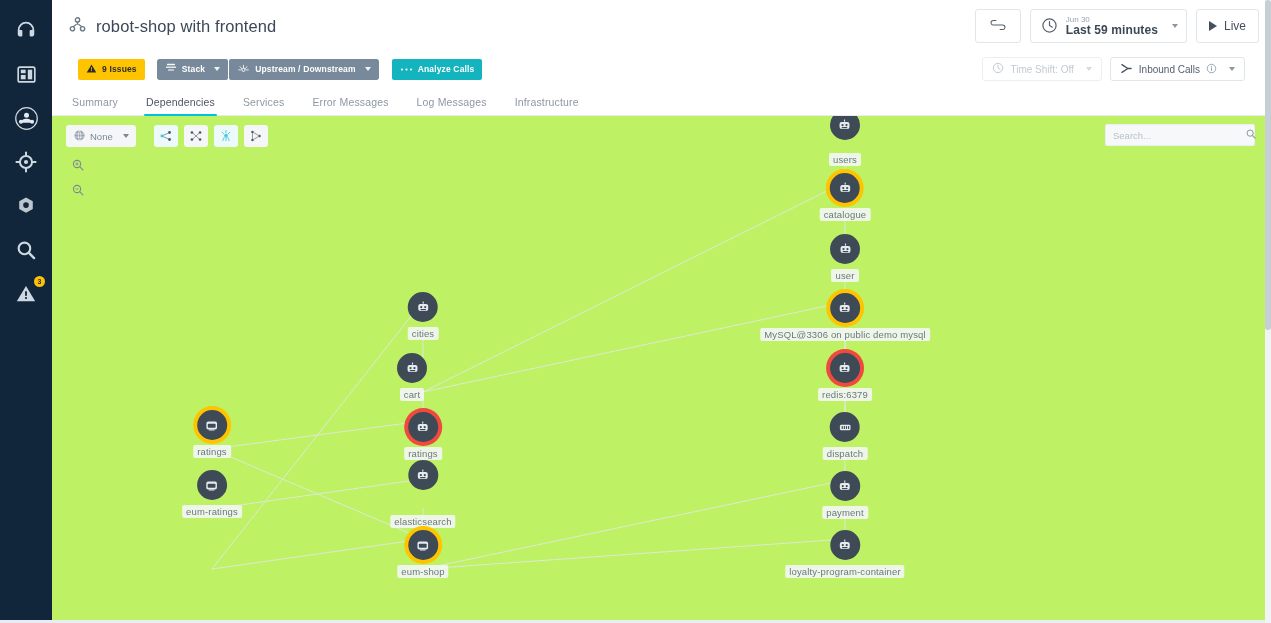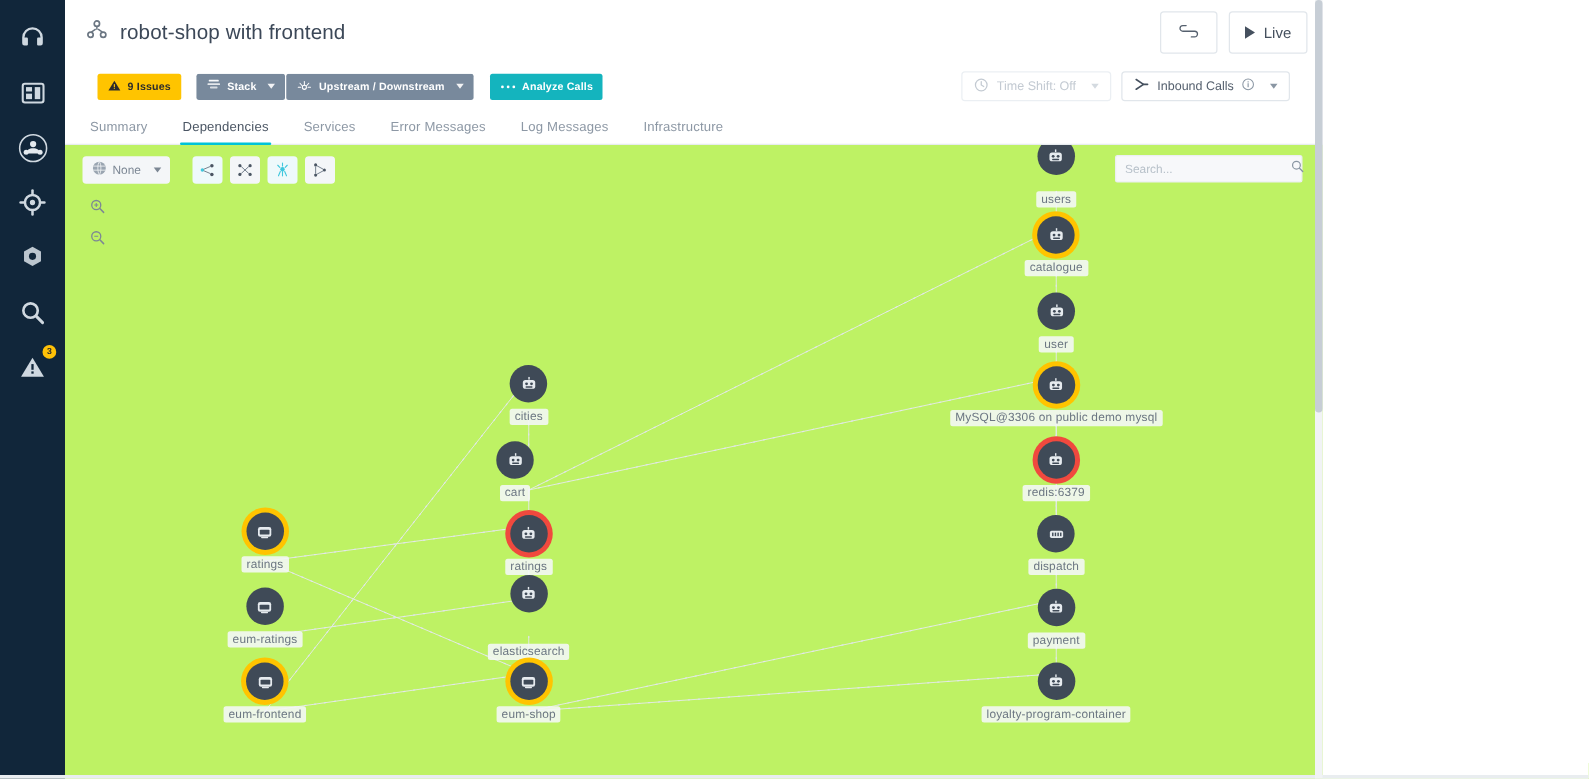--- a/index.html
+++ b/index.html
@@ -3,21 +3,21 @@
 <meta charset="utf-8">
 <style>
   * { box-sizing: border-box; margin:0; padding:0; }
   html, body { width:1271px; height:623px; overflow:hidden; }
   body {
     font-family: "Liberation Sans", sans-serif;
     background:#ffffff;
     color:#3c4858;
     -webkit-font-smoothing: antialiased;
   }
-  #app { position:relative; width:1058px; height:623px; display:flex; background:#fff; }
+  #app { position:relative; width:1271px; height:623px; display:flex; background:#fff; }
 
   
   .rail {
     width:52px; height:623px; background:#102a43;
     background:#11263a;
     display:flex; flex-direction:column; align-items:center;
     padding-top:8px; flex:0 0 52px; position:relative; z-index:20;
   }
   .rail-item {
     width:40px; height:44px; display:flex; align-items:center; justify-content:center;
@@ -231,20 +231,33 @@
 
       <div class="hdr-right">
         <div class="pill icononly">
           <span>
             <svg width="18" height="12" viewBox="0 0 26 14">
                 <path d="M10 7H6.2a3.3 3.3 0 110-6.6H10M16 7h3.8a3.3 3.3 0 110 6.6H16M7 7h12" fill="none" stroke="#55606e" stroke-width="1.5" stroke-linecap="round"></path>
               </svg>
           </span>
         </div>
 
+        <div class="pill timerange">
+          <span>
+            <svg width="17" height="17" viewBox="0 0 24 24">
+                <circle cx="12" cy="12" r="9.3" fill="none" stroke="#55606e" stroke-width="1.7"></circle>
+                <path d="M12 6.4V12l4 2.4" stroke="#55606e" stroke-width="1.7" fill="none" stroke-linecap="round"></path>
+              </svg>
+          </span>
+          <span class="tr-text">
+            <span class="tr-top">Jun 30</span>
+            <span class="tr-bot">Last 59 minutes</span>
+          </span>
+          <span class="caret"></span>
+        </div>
 
         <div class="pill live">
           <span class="play"></span>
           <span class="lbl">Live</span>
         </div>
       </div>
     </div>
 
     <div class="toolbar">
       <div class="btn warn">
@@ -642,30 +655,20 @@
           <div class="node" style="left: 160px; top: 378px;">
             <div class="circ">
               <svg width="17" height="17" viewBox="0 0 24 24">
                 <rect x="4.5" y="6.5" width="15" height="11" rx="2.5" fill="#e6ebef"></rect>
                 <rect x="6.5" y="9.5" width="11" height="5.5" rx="1" fill="#3f4a57"></rect>
                 <rect x="8" y="17.5" width="8" height="1.6" rx=".8" fill="#e6ebef"></rect>
               </svg>
             </div>
             <div class="lbl">eum-ratings</div>
           </div>
-          <div class="node warn" style="left: 160px; top: 438px;">
-            <div class="circ">
-              <svg width="17" height="17" viewBox="0 0 24 24">
-                <rect x="4.5" y="6.5" width="15" height="11" rx="2.5" fill="#e6ebef"></rect>
-                <rect x="6.5" y="9.5" width="11" height="5.5" rx="1" fill="#3f4a57"></rect>
-                <rect x="8" y="17.5" width="8" height="1.6" rx=".8" fill="#e6ebef"></rect>
-              </svg>
-            </div>
-            <div class="lbl">eum-frontend</div>
-          </div>
         </div>
     </div>
   </div>
 
   <div class="vscroll">
     <div class="thumb"></div>
   </div>
   <div class="bottomline"></div>
 </div>
 

